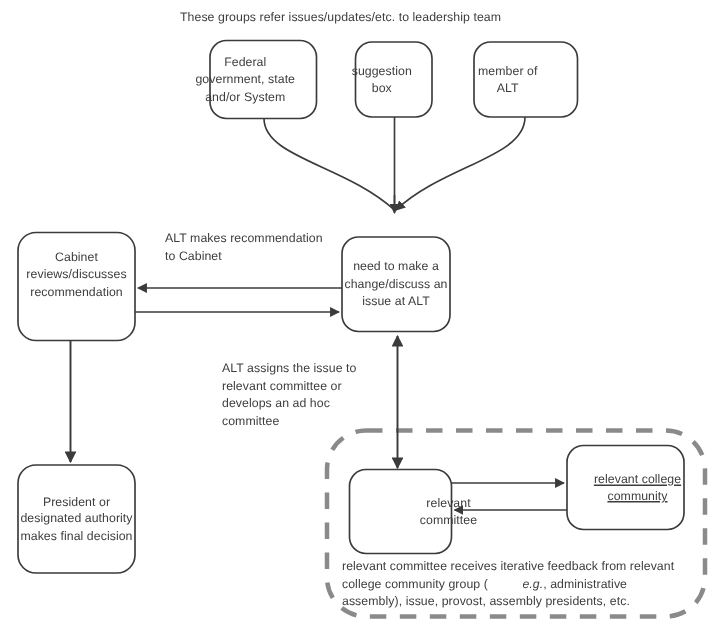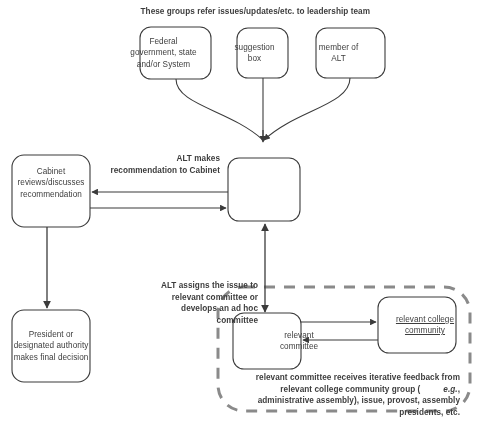--- a/index.html
+++ b/index.html
@@ -32,26 +32,25 @@
     justify-content: center;
     text-align: center;
     font-size: 8.2px;
     line-height: 11.5px;
     color: #3d3d3d;
     letter-spacing: 0.05px;
     pointer-events: none;
   }
   .free-label {
     position: absolute;
-    text-align: right;
+    text-align: left;
     font-size: 8.2px;
     line-height: 11.5px;
     color: #3d3d3d;
     letter-spacing: 0.05px;
-    font-weight: bold;
   }
   .free-label.italic-part i {
     font-style: italic;
     margin-left: 23px;
   }
   .caption-top {
     font-size: 8.2px;
   }
 </style>
 </head>
@@ -100,32 +99,33 @@
   </svg>
 
   <div class="free-label caption-top" style="left:120px; top:6px; width:250px;">These groups refer issues/updates/etc. to leadership team</div>
 
   <div class="node-label" style="left:128px; top:27px; width:71px; height:52px;">Federal government, state and/or System</div>
 
   <div class="node-label" style="left:239px; top:28px; width:31px; height:50px;">suggestion box</div>
 
   <div class="node-label" style="left:316px; top:28px; width:45px; height:50px;">member of ALT</div>
 
+  <div class="node-label" style="left:229px; top:158px; width:70px; height:63px;">need to make a change/discuss an issue at ALT</div>
 
   <div class="node-label" style="left:12px; top:155px; width:78px; height:56px;border-radius:11px;">Cabinet reviews/discusses recommendation</div>
 
   <div class="node-label" style="left:13px; top:310px; width:76px; height:72px;">President or designated authority makes final decision</div>
 
   <div class="node-label" style="left:235px; top:313px; width:64px; height:56px;padding-left:32px;">relevant committee</div>
 
   <div class="node-label" style="left:381px; top:297px; width:88px; height:56px;text-decoration:underline;">relevant college community</div>
 
   <div class="free-label" style="left:110px; top:153px; width:110px;">ALT makes recommendation to Cabinet</div>
 
-  <div class="free-label" style="left:148px; top:240px; width:110px;margin-top:40px;">ALT assigns the issue to relevant committee or develops an ad hoc committee</div>
+  <div class="free-label" style="left:148px; top:240px; width:110px;">ALT assigns the issue to relevant committee or develops an ad hoc committee</div>
 
   <div class="free-label italic-part" style="left:228px; top:372px; width:232px;">
     <span>relevant committee receives iterative feedback from relevant</span>
     <span>college community group (</span><i>e.g.</i><span>, administrative assembly),</span>
     <span>issue, provost, assembly presidents, etc.</span>
   </div>
 
 </div>
 
 </body></html>

